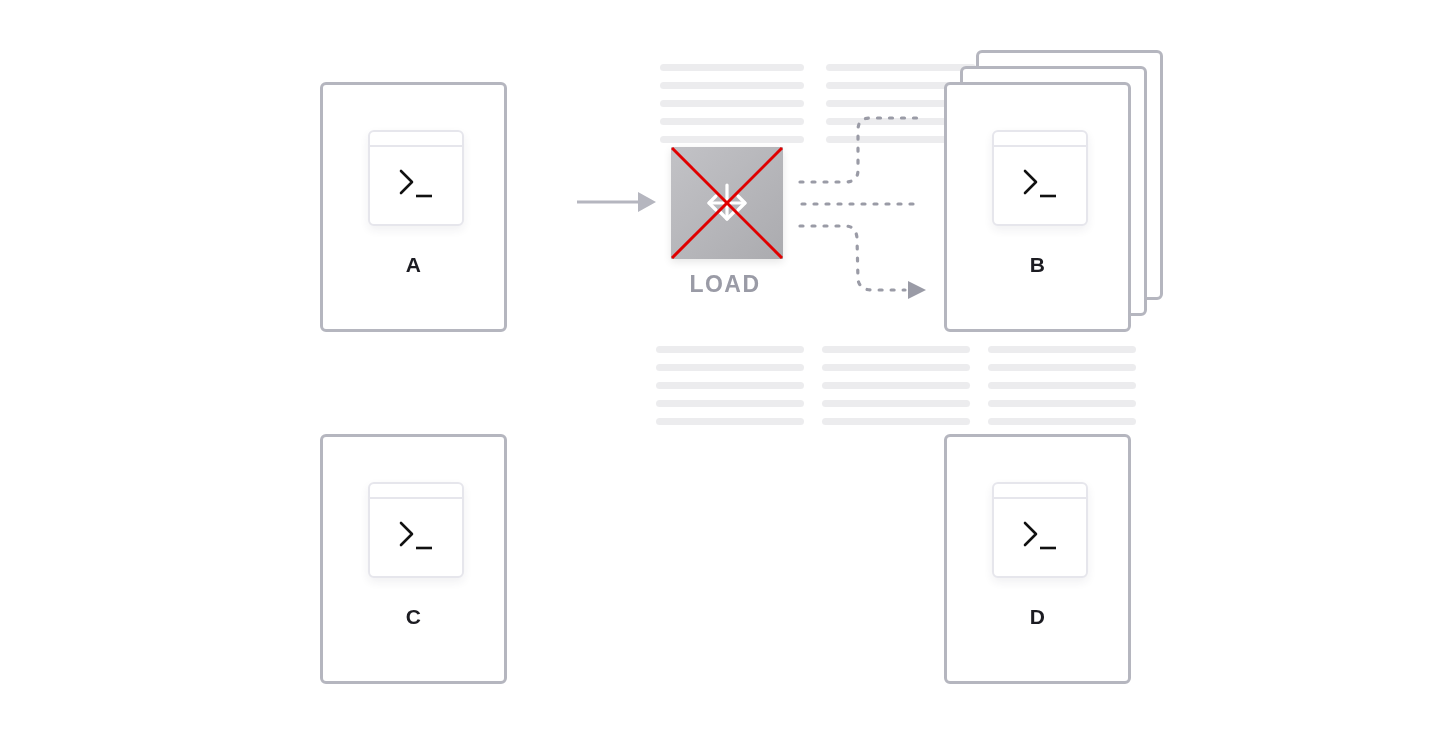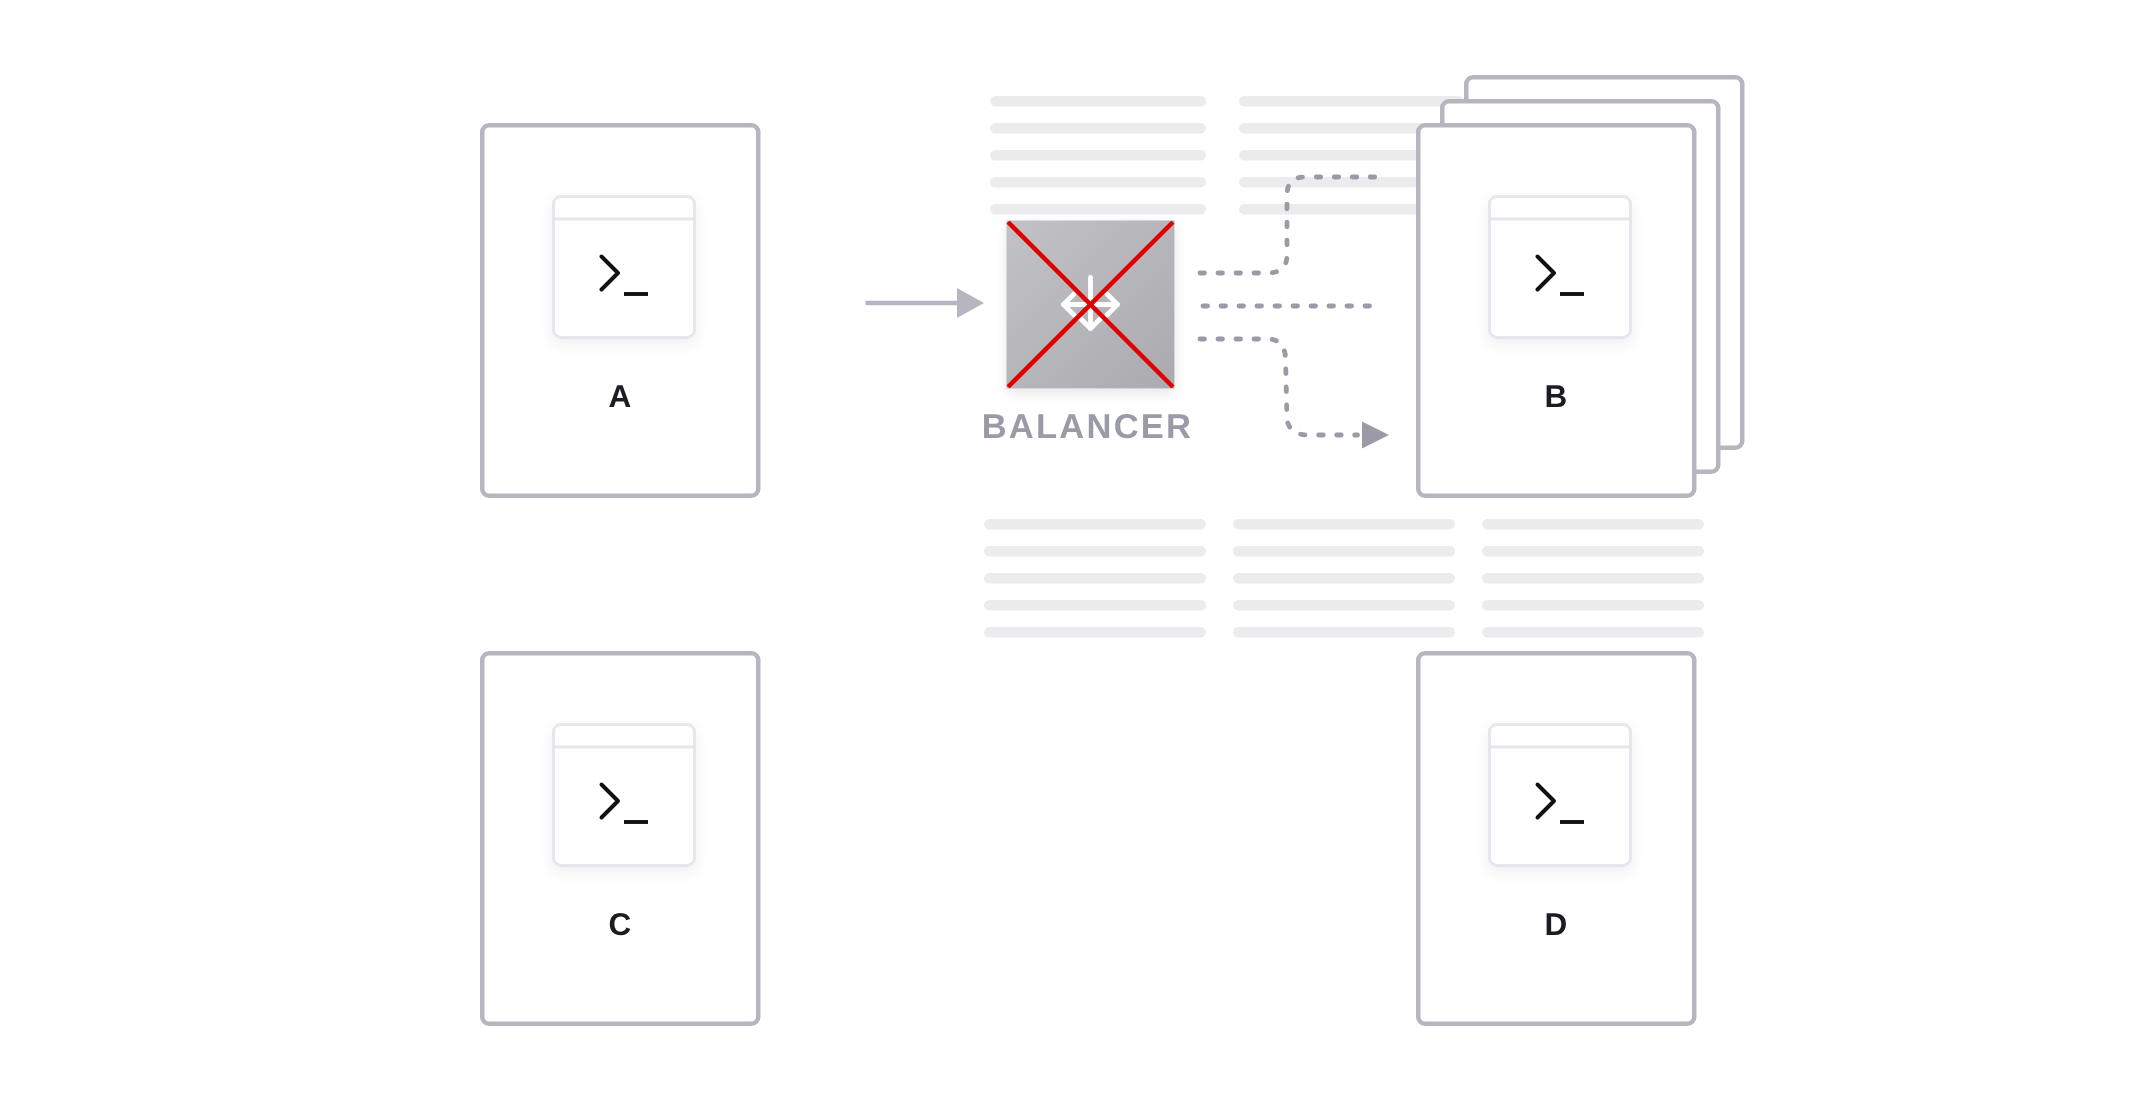--- a/index.html
+++ b/index.html
@@ -126,21 +126,21 @@
       <polyline points="45,49 38,56 45,63"></polyline>
       <polyline points="67,49 74,56 67,63"></polyline>
     </g>
   </svg>
   <svg width="112" height="112" viewBox="0 0 112 112" style="position:absolute;left:0;top:0;">
     <line x1="1" y1="1" x2="111" y2="111" stroke="#e00000" stroke-width="3"></line>
     <line x1="111" y1="1" x2="1" y2="111" stroke="#e00000" stroke-width="3"></line>
   </svg>
 </div>
 <div class="lb-label">
-  <div>BALANCER</div>
+  <div>LOAD</div>
 </div>
 
 <svg class="overlay" width="1432" height="744" viewBox="0 0 1432 744">
   <g>
     <line x1="577" y1="202" x2="640" y2="202" stroke="#b5b6bf" stroke-width="3"></line>
     <polygon points="638,192 656,202 638,212" fill="#b5b6bf"></polygon>
   </g>
   <g stroke="#9a9ba6" stroke-width="3.2" stroke-linecap="round" fill="none" stroke-dasharray="3 9">
     <path d="M800,182 L845,182 Q858,182 858,170 L858,130 Q858,118 870,118 L925,118"></path>
     <path d="M802,204 L920,204"></path>

